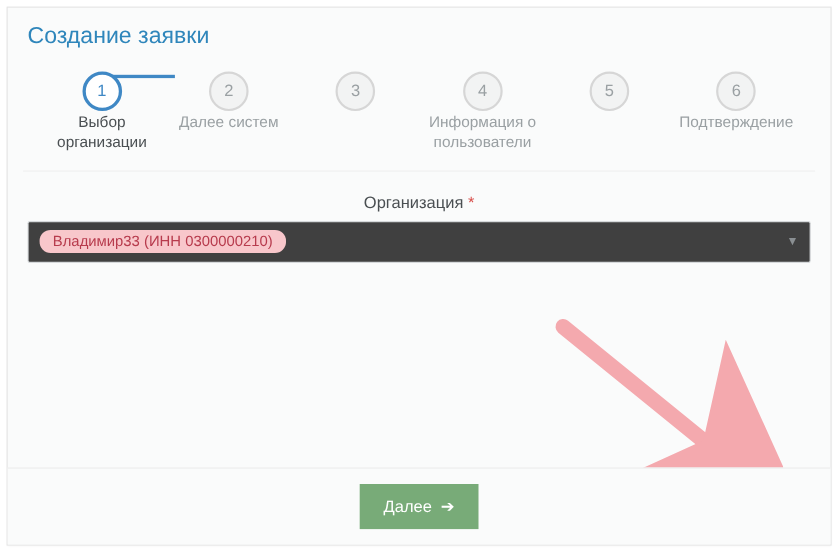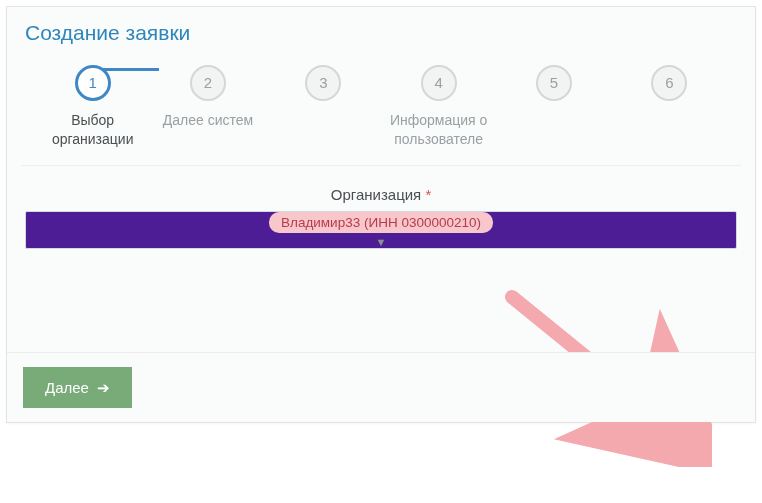--- a/index.html
+++ b/index.html
@@ -8,21 +8,21 @@
       background: #fff;
       width: 762px;
       height: 503px;
       overflow: hidden;
     }
     .card {
       margin: 6px;
       border: 1px solid #e4e4e4;
       background: #fafbfb;
       width: 750px;
-      height: 417px;
+      height: 490px;
       position: relative;
       box-shadow: 0 1px 2px rgba(0,0,0,0.04);
     }
     .title {
       font-size: 21px;
       font-weight: 400;
       color: #2f86bb;
       padding: 14px 18px 6px 18px;
     }
     .stepper {
@@ -59,21 +59,21 @@
     }
     .connector {
       position: absolute;
       top: 18px;
       height: 2px;
       background: #dcdcdc;
       z-index: 1;
     }
     .connector.active { background: #3f88c5; height: 3px; top: 17px; }
     .step-label {
-      margin-top: 10px;
+      margin-top: 0;
       font-size: 14px;
       line-height: 1.35;
       color: #9aa0a3;
       padding: 0 2px;
     }
     .step.active .step-label { color: #4a4f52; }
     .hr {
       margin: 16px 14px 0 14px;
       border: none;
       border-top: 1px solid #efefef;
@@ -82,49 +82,48 @@
     .label {
       font-size: 15px;
       color: #4a4f52;
       margin-bottom: 8px;
     }
     .req { color: #d9534f; }
     .select {
       width: 100%;
       height: 38px;
       border: 1px solid #d6d9db;
-      background: #4c1d95;
+      background: #404040;
       border-radius: 2px;
       display: flex;
       align-items: center;
       justify-content: space-between;
       padding: 0 10px;
       cursor: pointer;
-      flex-direction: column;
     }
     .select-value {
       display: inline-block;
       background: #f8c7cb;
       border-radius: 10px;
       padding: 3px 12px;
       font-size: 13.5px;
       color: #b73b4d;
     }
     .caret {
       color: #8a8f92;
       font-size: 11px;
     }
     .footer {
       position: absolute;
       left: 0; right: 0; bottom: 0;
       border-top: 1px solid #ececec;
       background: #fafbfb;
       padding: 14px 16px;
       display: flex;
-      justify-content: flex-start;
+      justify-content: center;
     }
     .btn-next {
       background: #78ab78;
       color: #fff;
       border: none;
       padding: 12px 22px;
       font-size: 15px;
       cursor: pointer;
       display: flex;
       align-items: center;
@@ -153,27 +152,28 @@
     <div class="connector active" style="left:92px; width:60px;"></div>
     <div class="step">
       <span class="circle">2</span>
       <div class="step-label">Далее систем</div>
     </div>
     <div class="step">
       <span class="circle">3</span>
     </div>
     <div class="step">
       <span class="circle">4</span>
-      <div class="step-label">Информация о пользователе</div>
+      <div class="step-label">Информация о пользователи</div>
     </div>
     <div class="step">
       <span class="circle">5</span>
     </div>
     <div class="step">
       <span class="circle">6</span>
+      <div class="step-label">Подтверждение</div>
     </div>
   </div>
 
   <hr class="hr">
 
   <div class="form-area">
     <div class="label">
       <span>Организация</span>
       <span class="req">*</span>
     </div>

